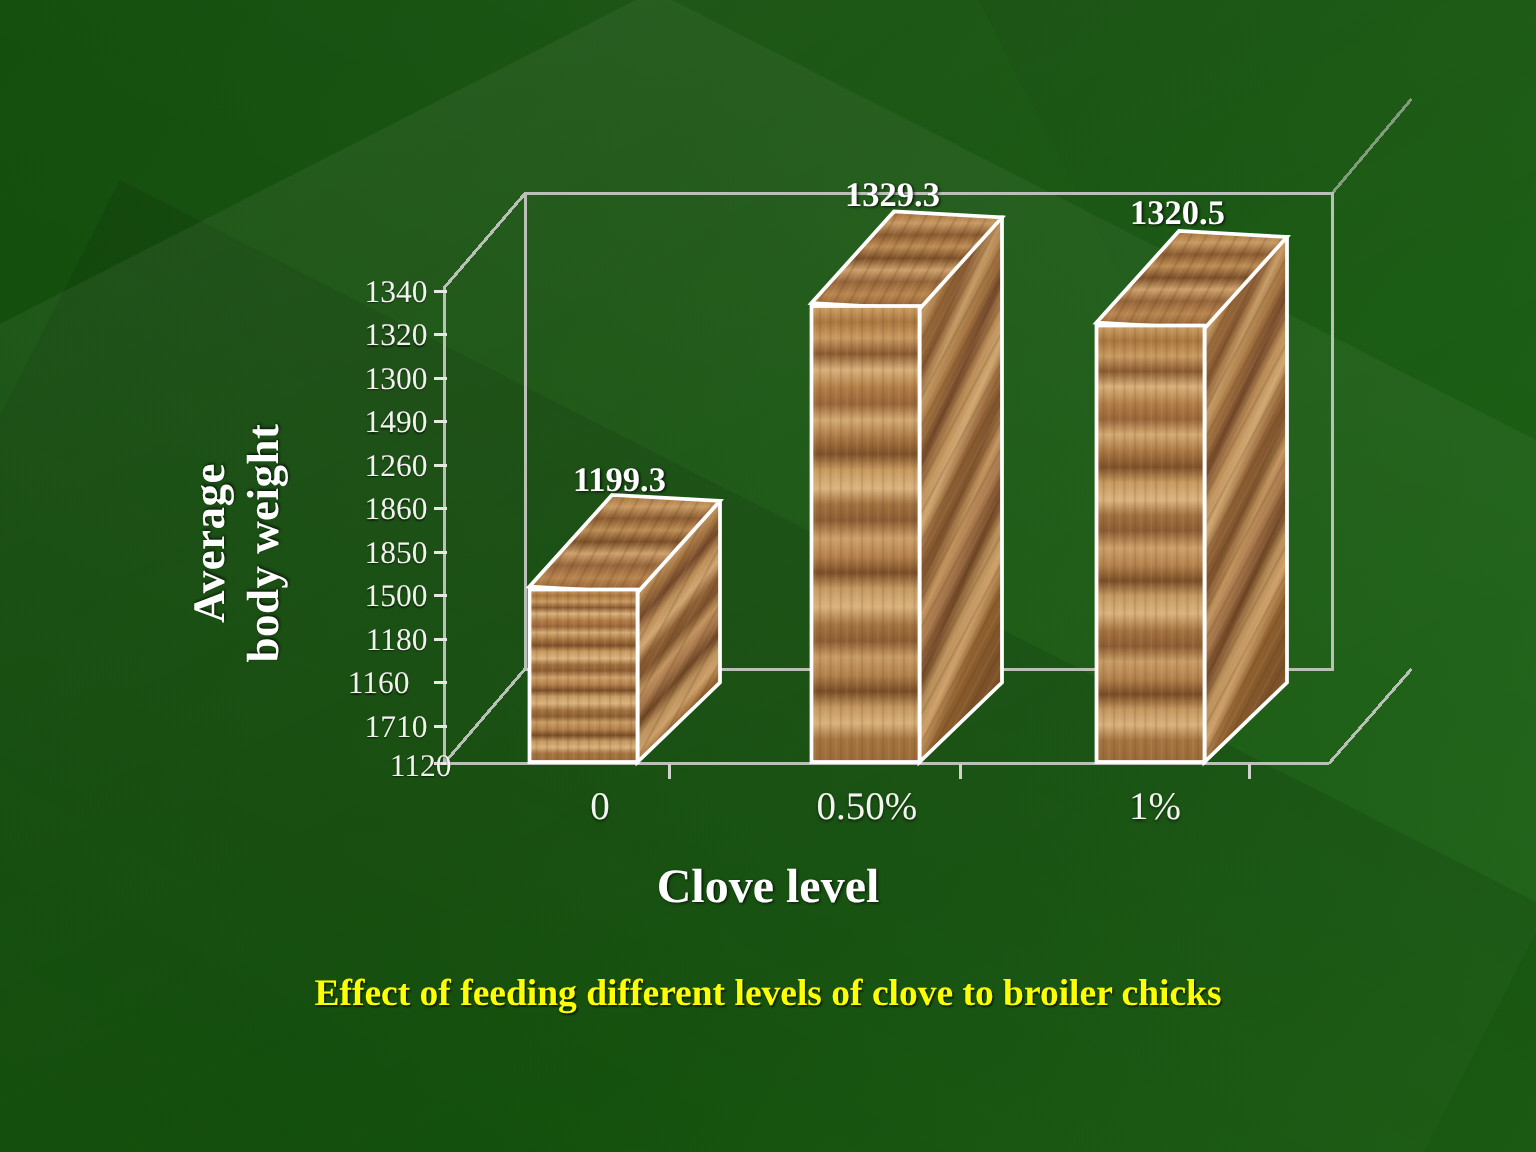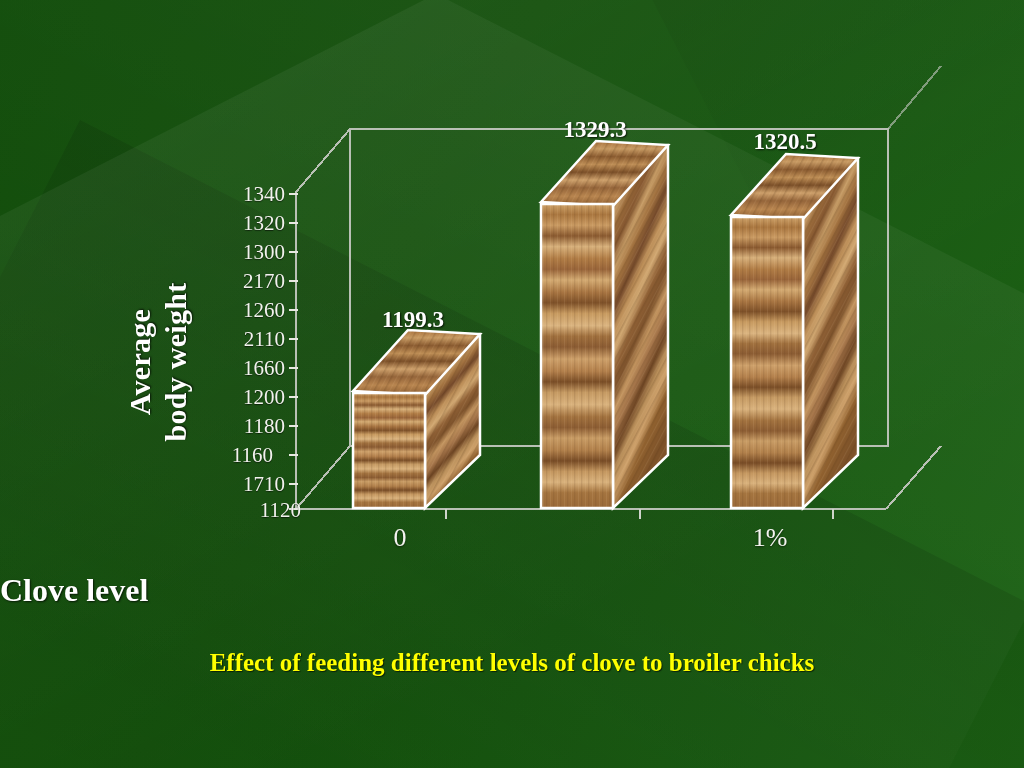--- a/index.html
+++ b/index.html
@@ -120,20 +120,21 @@
     gap: 2px;
   }
   #y-axis-title .rot span {
     display: block;
     white-space: nowrap;
   }
   #x-axis-title {
     position: absolute;
     left: 0; top: 572px;
     width: 1024px;
+    text-align: center;
     color: #ffffff;
     font-size: 32px;
     font-weight: bold;
     text-shadow: 1px 1px 2px rgba(0,0,0,0.7);
   }
   #caption {
     position: absolute;
     left: 0; top: 645px;
     width: 1024px;
     text-align: center;
@@ -319,35 +320,36 @@
 
         <rect x="731" y="217" width="72" height="291" fill="url(#woodFront)"></rect>
         <rect x="731" y="217" width="72" height="291" fill="url(#streak)"></rect>
         <rect x="731" y="217" width="72" height="291" fill="none" stroke="#ffffff" stroke-width="2.5"></rect>
       </g>
     </svg>
 
     <div class="axis-tick" style="left:180px; top:184px; width:105px;">1340</div>
     <div class="axis-tick" style="left:180px; top:213px; width:105px;">1320</div>
     <div class="axis-tick" style="left:180px; top:242px; width:105px;">1300</div>
-    <div class="axis-tick" style="left:180px; top:271px; width:105px;">2170</div>
+    <div class="axis-tick" style="left:180px; top:271px; width:105px;">1490</div>
     <div class="axis-tick" style="left:180px; top:300px; width:105px;">1260</div>
-    <div class="axis-tick" style="left:180px; top:329px; width:105px;">2110</div>
-    <div class="axis-tick" style="left:180px; top:358px; width:105px;">1660</div>
-    <div class="axis-tick" style="left:180px; top:387px; width:105px;">1200</div>
+    <div class="axis-tick" style="left:180px; top:329px; width:105px;">1860</div>
+    <div class="axis-tick" style="left:180px; top:358px; width:105px;">1850</div>
+    <div class="axis-tick" style="left:180px; top:387px; width:105px;">1500</div>
     <div class="axis-tick" style="left:180px; top:416px; width:105px;text-align:right;">1180</div>
     <div class="axis-tick" style="left:168px; top:445px; width:105px;">1160</div>
     <div class="axis-tick" style="left:180px; top:474px; width:105px;">1710</div>
     <div class="axis-tick" style="left:196px; top:500px; width:105px;">1120</div>
 
     <div class="bar-value" style="left:338px; top:306px; width:150px;">1199.3</div>
     <div class="bar-value" style="left:520px; top:116px; width:150px;">1329.3</div>
     <div class="bar-value" style="left:710px; top:128px; width:150px;">1320.5</div>
 
     <div class="cat-label" style="left:330px; top:525px; width:140px;">0</div>
+    <div class="cat-label" style="left:508px; top:525px; width:140px;">0.50%</div>
     <div class="cat-label" style="left:700px; top:525px; width:140px;">1%</div>
 
     <div id="y-axis-title">
       <div class="rot">
         <span>body weight</span>
         <span>Average</span>
       </div>
     </div>
 
     <div id="x-axis-title">Clove level</div>

